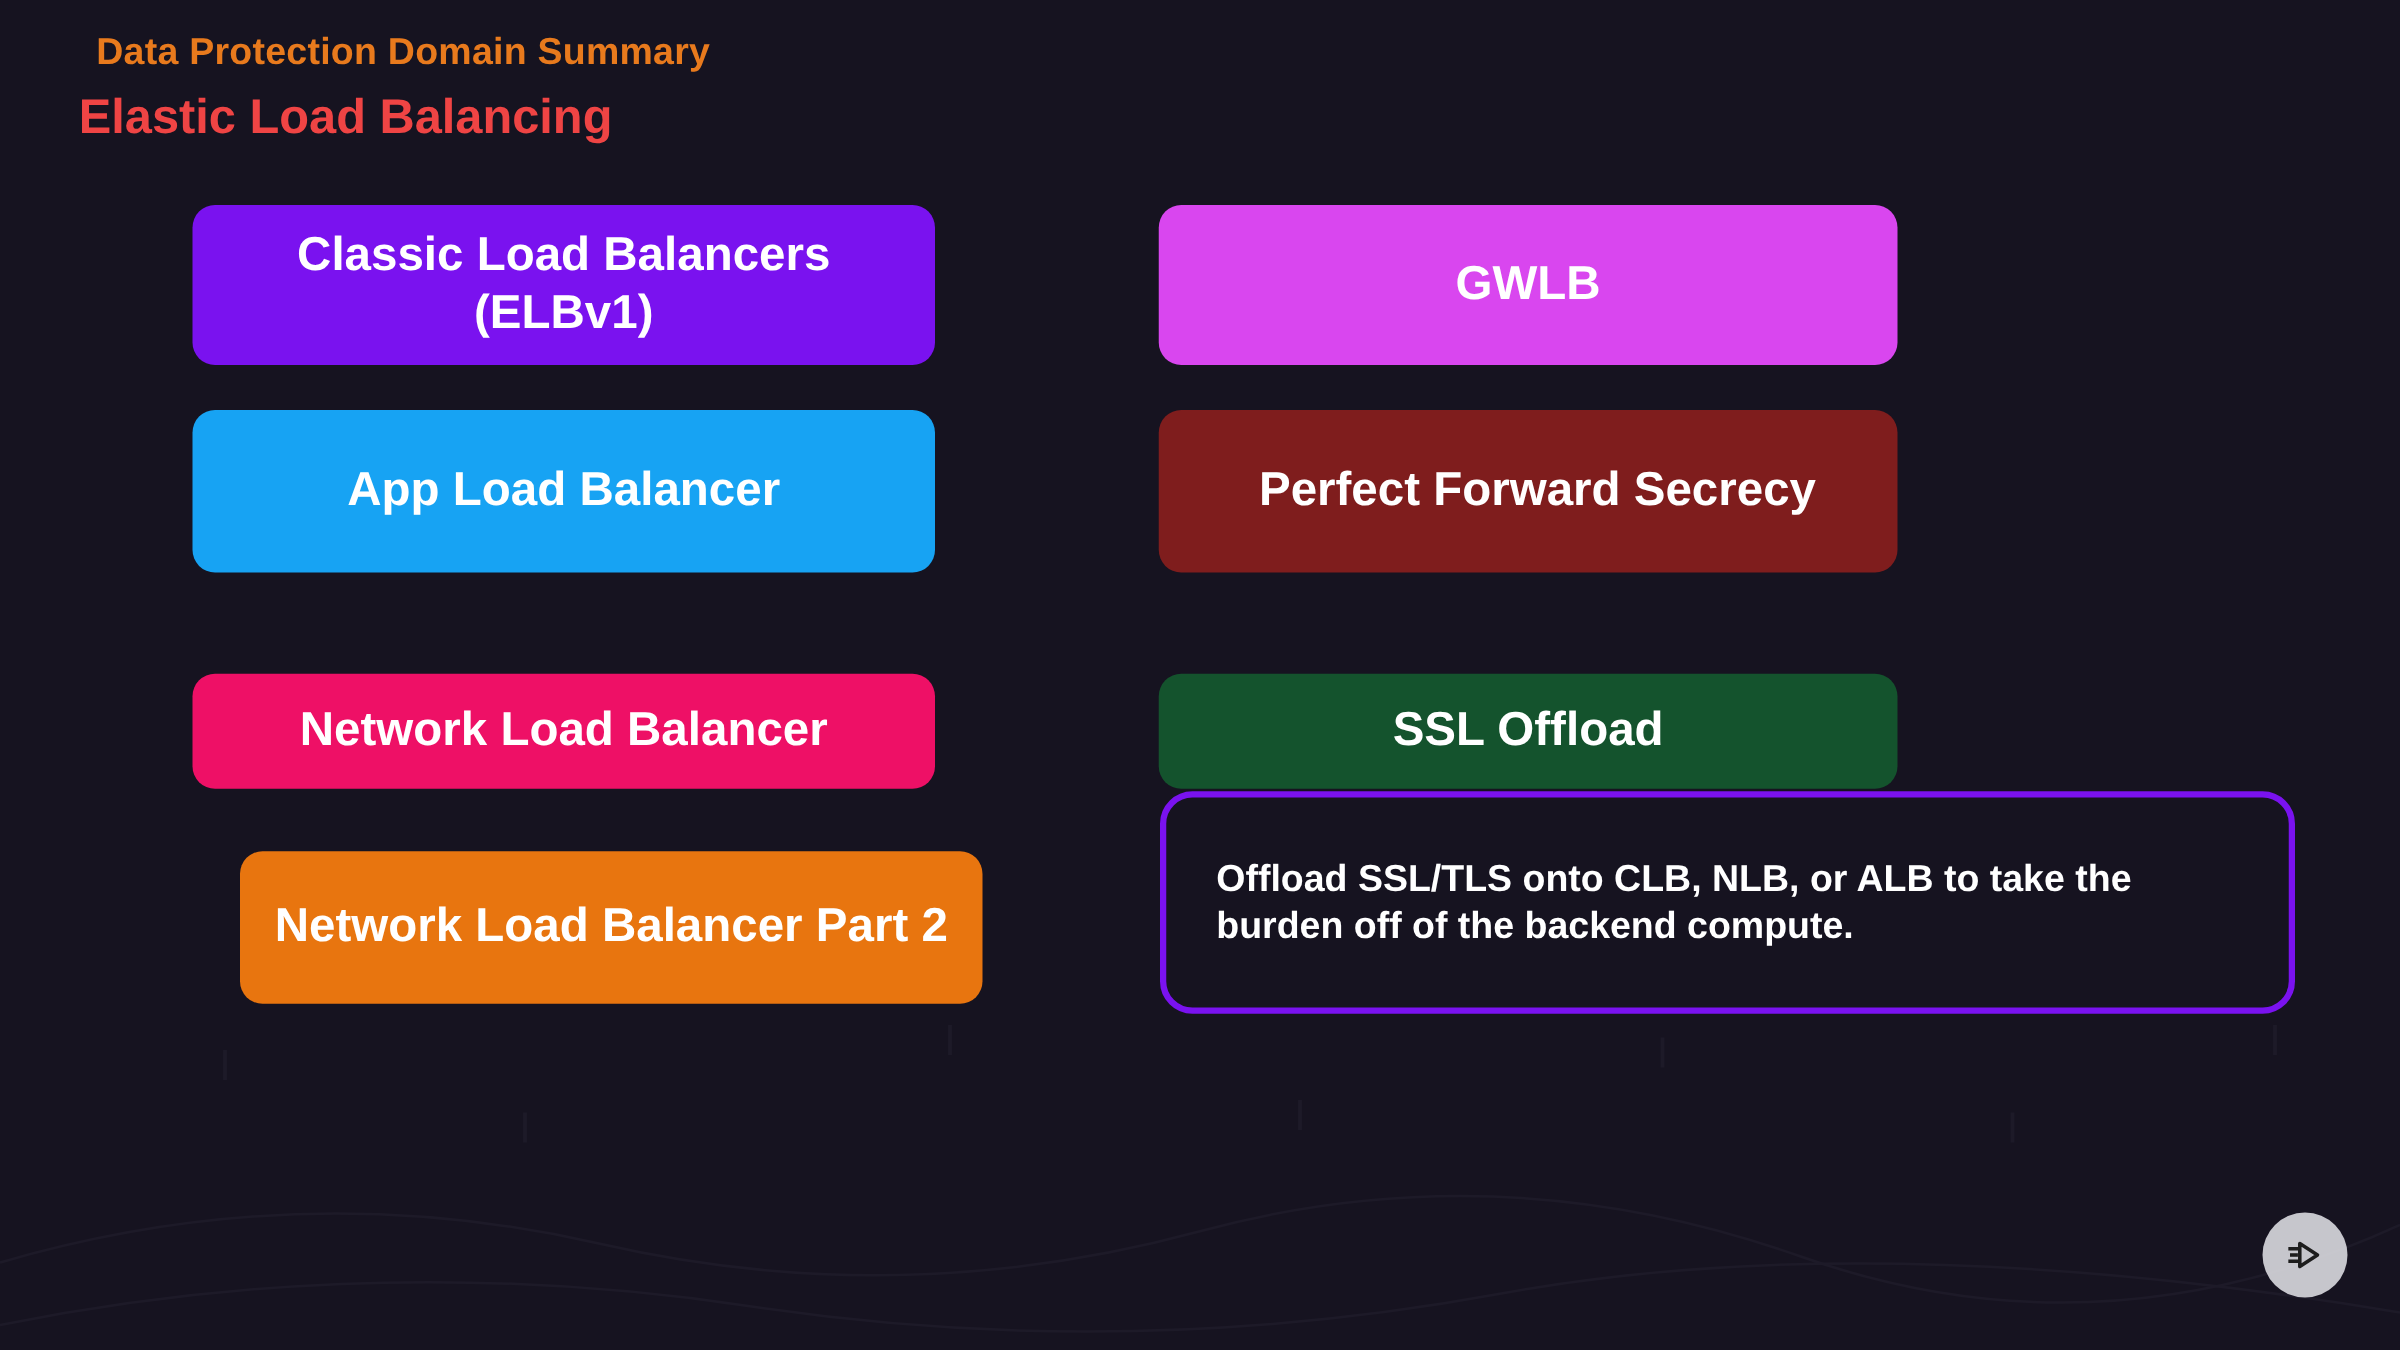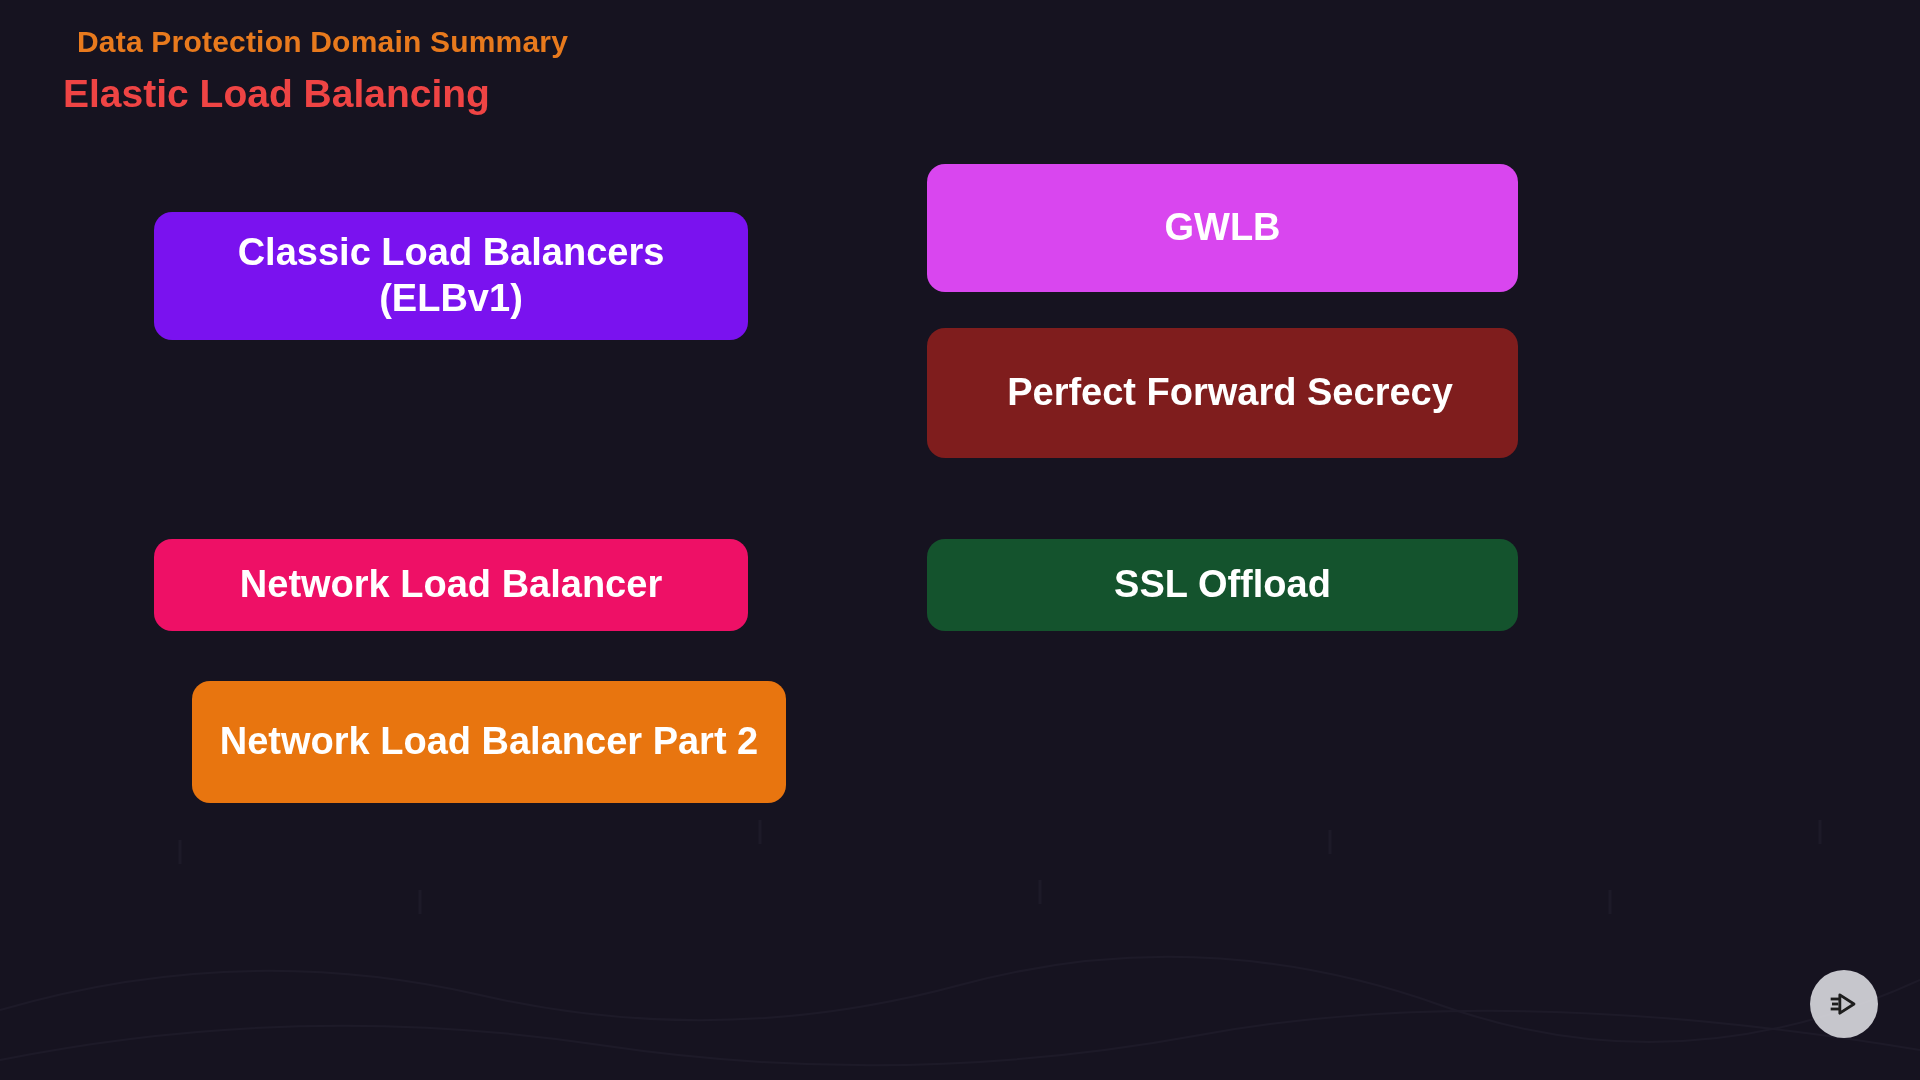--- a/index.html
+++ b/index.html
@@ -116,40 +116,46 @@
       <line x1="1040" y1="120" x2="1040" y2="144"></line>
       <line x1="1330" y1="70" x2="1330" y2="94"></line>
       <line x1="1610" y1="130" x2="1610" y2="154"></line>
       <line x1="1820" y1="60" x2="1820" y2="84"></line>
     </g>
   </svg>
 
   <div class="eyebrow" style="color: rgb(232, 122, 29);">Data Protection Domain Summary</div>
   <div class="page-title">Elastic Load Balancing</div>
 
-  <div class="btn col-left b-1" style="background-color: rgb(122, 18, 239); margin-top: 48px;">
+  <div class="btn col-left b-1" style="background-color: rgb(122, 18, 239);">
     <span>Classic Load Balancers (ELBv1)</span>
+  </div>
+  <div class="btn col-left b-2" style="background-color: rgb(23, 163, 243);">
+    <span>App Load Balancer</span>
   </div>
   <div class="btn col-left b-3" style="background-color: rgb(238, 16, 102);">
     <span>Network Load Balancer</span>
   </div>
   <div class="btn col-left b-4" style="background-color: rgb(232, 117, 15);">
     <span>Network Load Balancer Part 2</span>
   </div>
 
   <div class="btn col-right b-1" style="background-color: #d946ef; text-align: right;">
     <span>GWLB</span>
   </div>
   <div class="btn col-right b-2" style="background-color: #7f1d1d; padding-left: 39px;">
     <span>Perfect Forward Secrecy</span>
   </div>
   <div class="btn col-right b-3" style="background-color: #14532d;">
     <span>SSL Offload</span>
   </div>
 
+  <div class="callout" style="border-color: rgb(122, 18, 239); background-color: rgb(22, 19, 32);">
+    <div class="callout-text">Offload SSL/TLS onto CLB, NLB, or ALB to take the burden off of the backend compute.</div>
+  </div>
 
   <div class="play-badge">
     <svg width="40" height="40" viewBox="0 0 24 24" xmlns="http://www.w3.org/2000/svg">
       <path d="M9.5 6.5 L18 12 L9.5 17.5 Z" fill="none" stroke="#1d1d1d" stroke-width="1.7" stroke-linejoin="round"></path>
       <line x1="4" y1="9" x2="9" y2="9" stroke="#1d1d1d" stroke-width="1.7"></line>
       <line x1="4.8" y1="12" x2="8.6" y2="12" stroke="#1d1d1d" stroke-width="1.7"></line>
       <line x1="4" y1="15" x2="9" y2="15" stroke="#1d1d1d" stroke-width="1.7"></line>
     </svg>
   </div>
 

